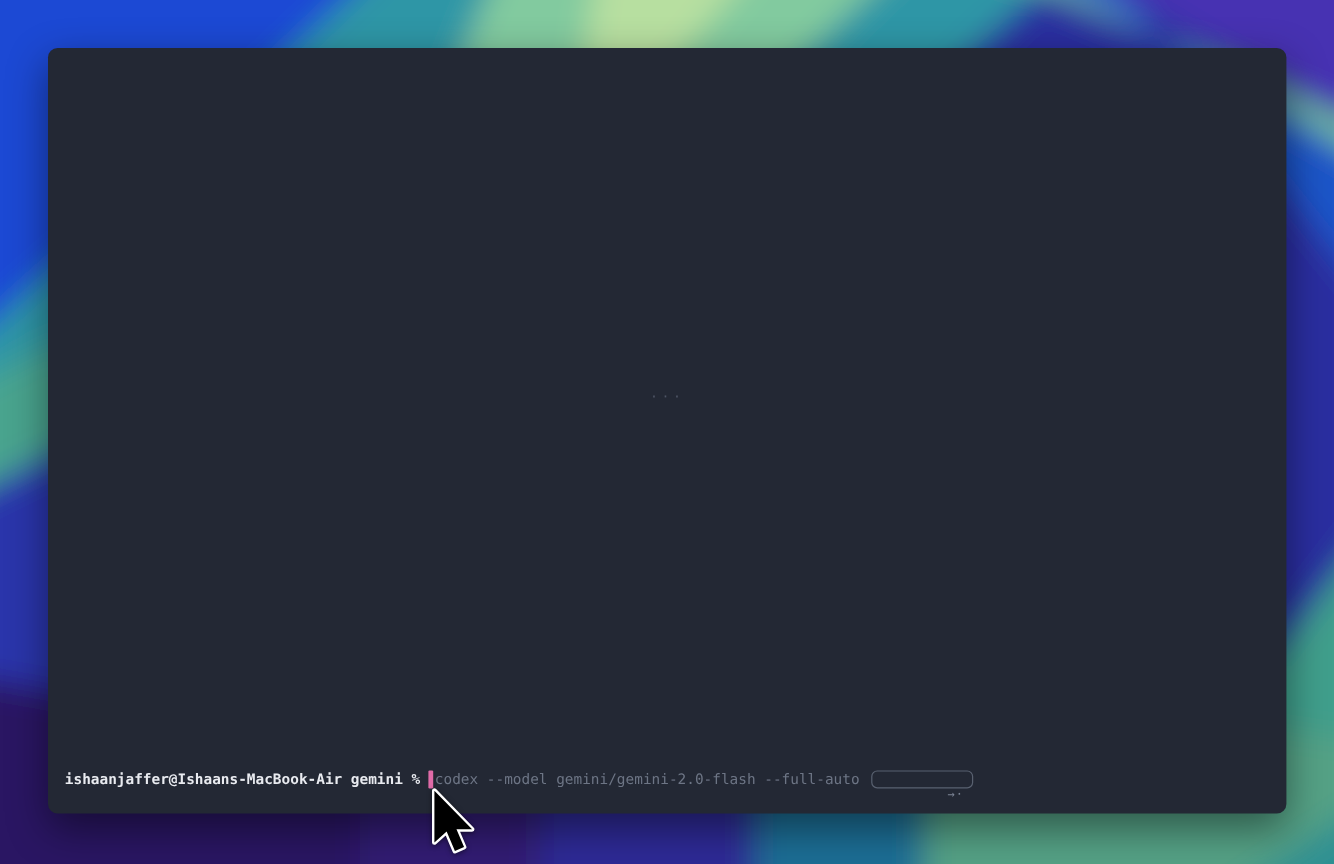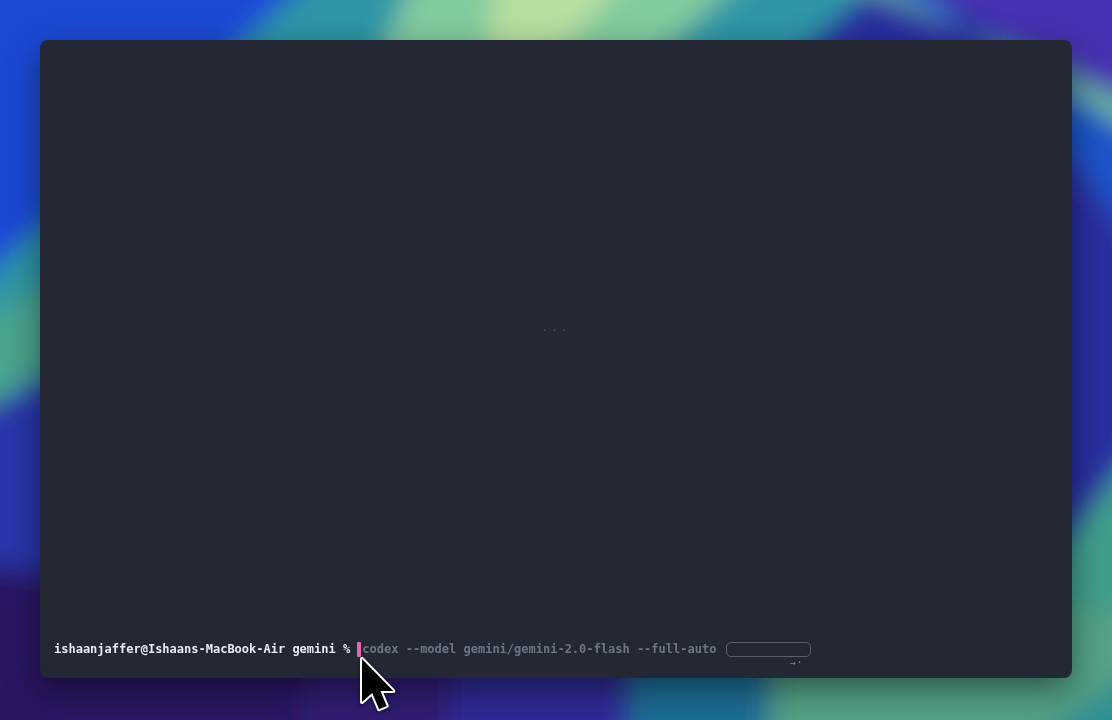--- a/index.html
+++ b/index.html
@@ -33,21 +33,21 @@
   .prompt{
     position:absolute;left:14px;bottom:21px;right:14px;
     display:flex;align-items:center;white-space:pre;
     font-size:12px;line-height:16px;
   }
   .seg{color:var(--prompt-text);font-weight:bold;margin-right:7.2px}
   .caret{
     display:inline-block;width:4px;height:15px;margin-right:1px;
     background:var(--cursor-pink);border-radius:1px;flex:none;
   }
-  .suggestion{color:var(--suggestion-text);font-weight:bold}
+  .suggestion{color:var(--suggestion-text);font-weight:normal}
   .badge{
     margin-left:10px;flex:none;
     border:1px solid var(--badge-border);border-radius:5px;
     padding:0 6px;height:15px;line-height:13px;
     color:var(--badge-text);font-size:10px;letter-spacing:1px;
   }
 
   
   .pointer{position:absolute;left:359px;top:656px;width:37px;height:57px;
     filter:drop-shadow(0 1px 2px rgba(0,0,0,.5))}

